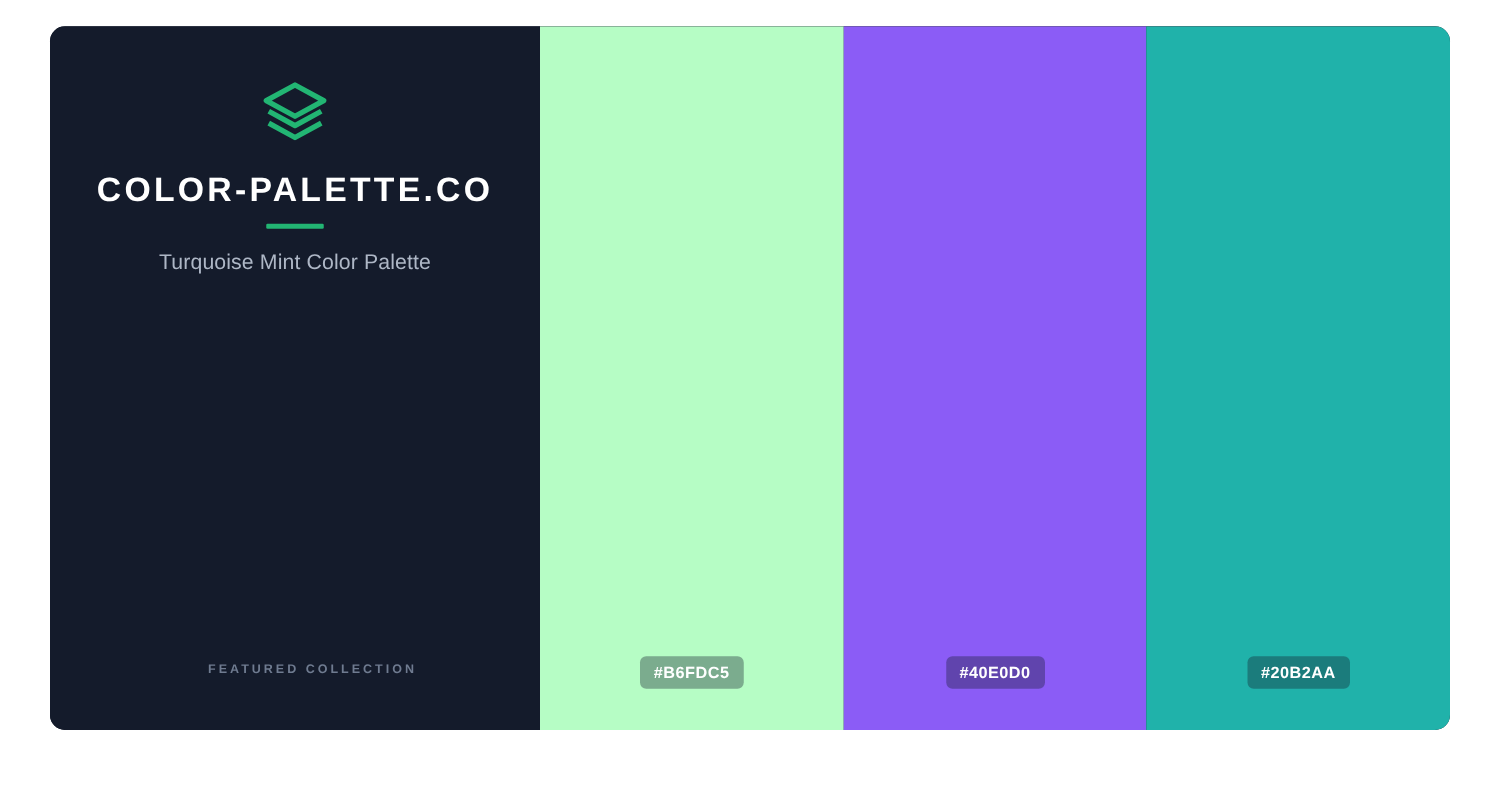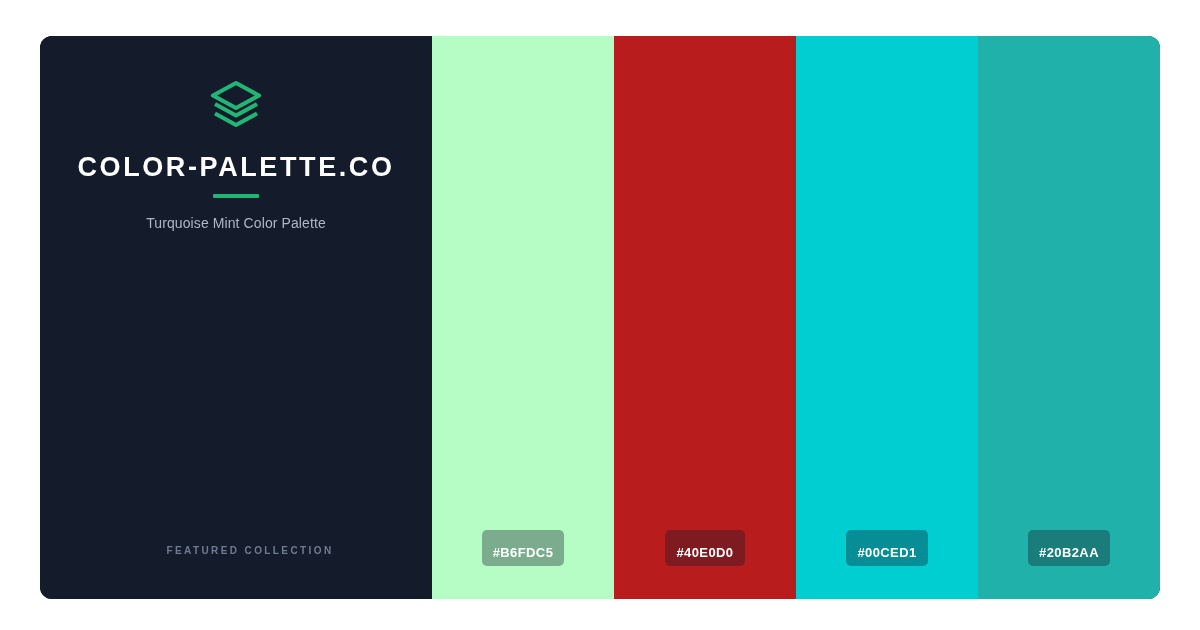--- a/index.html
+++ b/index.html
@@ -11,21 +11,21 @@
     overflow: hidden;
   }
   body {
     font-family: "Liberation Sans", sans-serif;
     -webkit-font-smoothing: antialiased;
   }
 
   #palette-card {
     position: absolute;
     left: 40px;
-    top: 36px;
+    top: 21px;
     width: 1120px;
     height: 563px;
     border-radius: 12px;
     overflow: hidden;
     display: flex;
     flex-direction: row;
     background: #141b2b;
   }
 
   
@@ -61,21 +61,21 @@
     margin-top: 13px;
     width: 46px;
     height: 4px;
     background: #22b573;
     border-radius: 1px;
   }
 
   .brand-subtitle {
     margin-top: 17px;
     color: #aeb7c6;
-    font-size: 14px;
+    font-size: 17px;
     font-weight: normal;
     letter-spacing: 0.1px;
     text-align: center;
     white-space: nowrap;
   }
 
   .brand-footnote {
     position: absolute;
     left: 0;
     right: 0;
@@ -104,21 +104,21 @@
     justify-content: center;
     padding-bottom: 33px;
   }
 
   .swatch-badge {
     background: rgba(20, 27, 43, 0.36);
     color: #ffffff;
     font-size: 13px;
     font-weight: bold;
     letter-spacing: 0.4px;
-    padding: 16px 11px 6px 11px;
+    padding: 6px 11px 6px 11px;
     border-radius: 5px;
     white-space: nowrap;
     line-height: 1.05;
   }
 </style>
 </head>
 <body>
 
 <div id="palette-card">
 
@@ -141,26 +141,23 @@
     <div class="brand-footnote">FEATURED COLLECTION</div>
   </div>
 
   <div class="swatches">
 
     <div class="swatch" style="background:#B6FDC5;">
       <span class="swatch-badge">#B6FDC5</span>
     </div>
 
 
-    <div class="swatch" style="background:#b91c1c;">
+    <div class="swatch" style="background:#8b5cf6;">
       <span class="swatch-badge">#40E0D0</span>
     </div>
 
-    <div class="swatch" style="background:#00CED1;">
-      <span class="swatch-badge">#00CED1</span>
-    </div>
 
     <div class="swatch" style="background:#20B2AA;text-align:right;">
       <span class="swatch-badge">#20B2AA</span>
     </div>
 
   </div>
 </div>
 
 </body></html>

